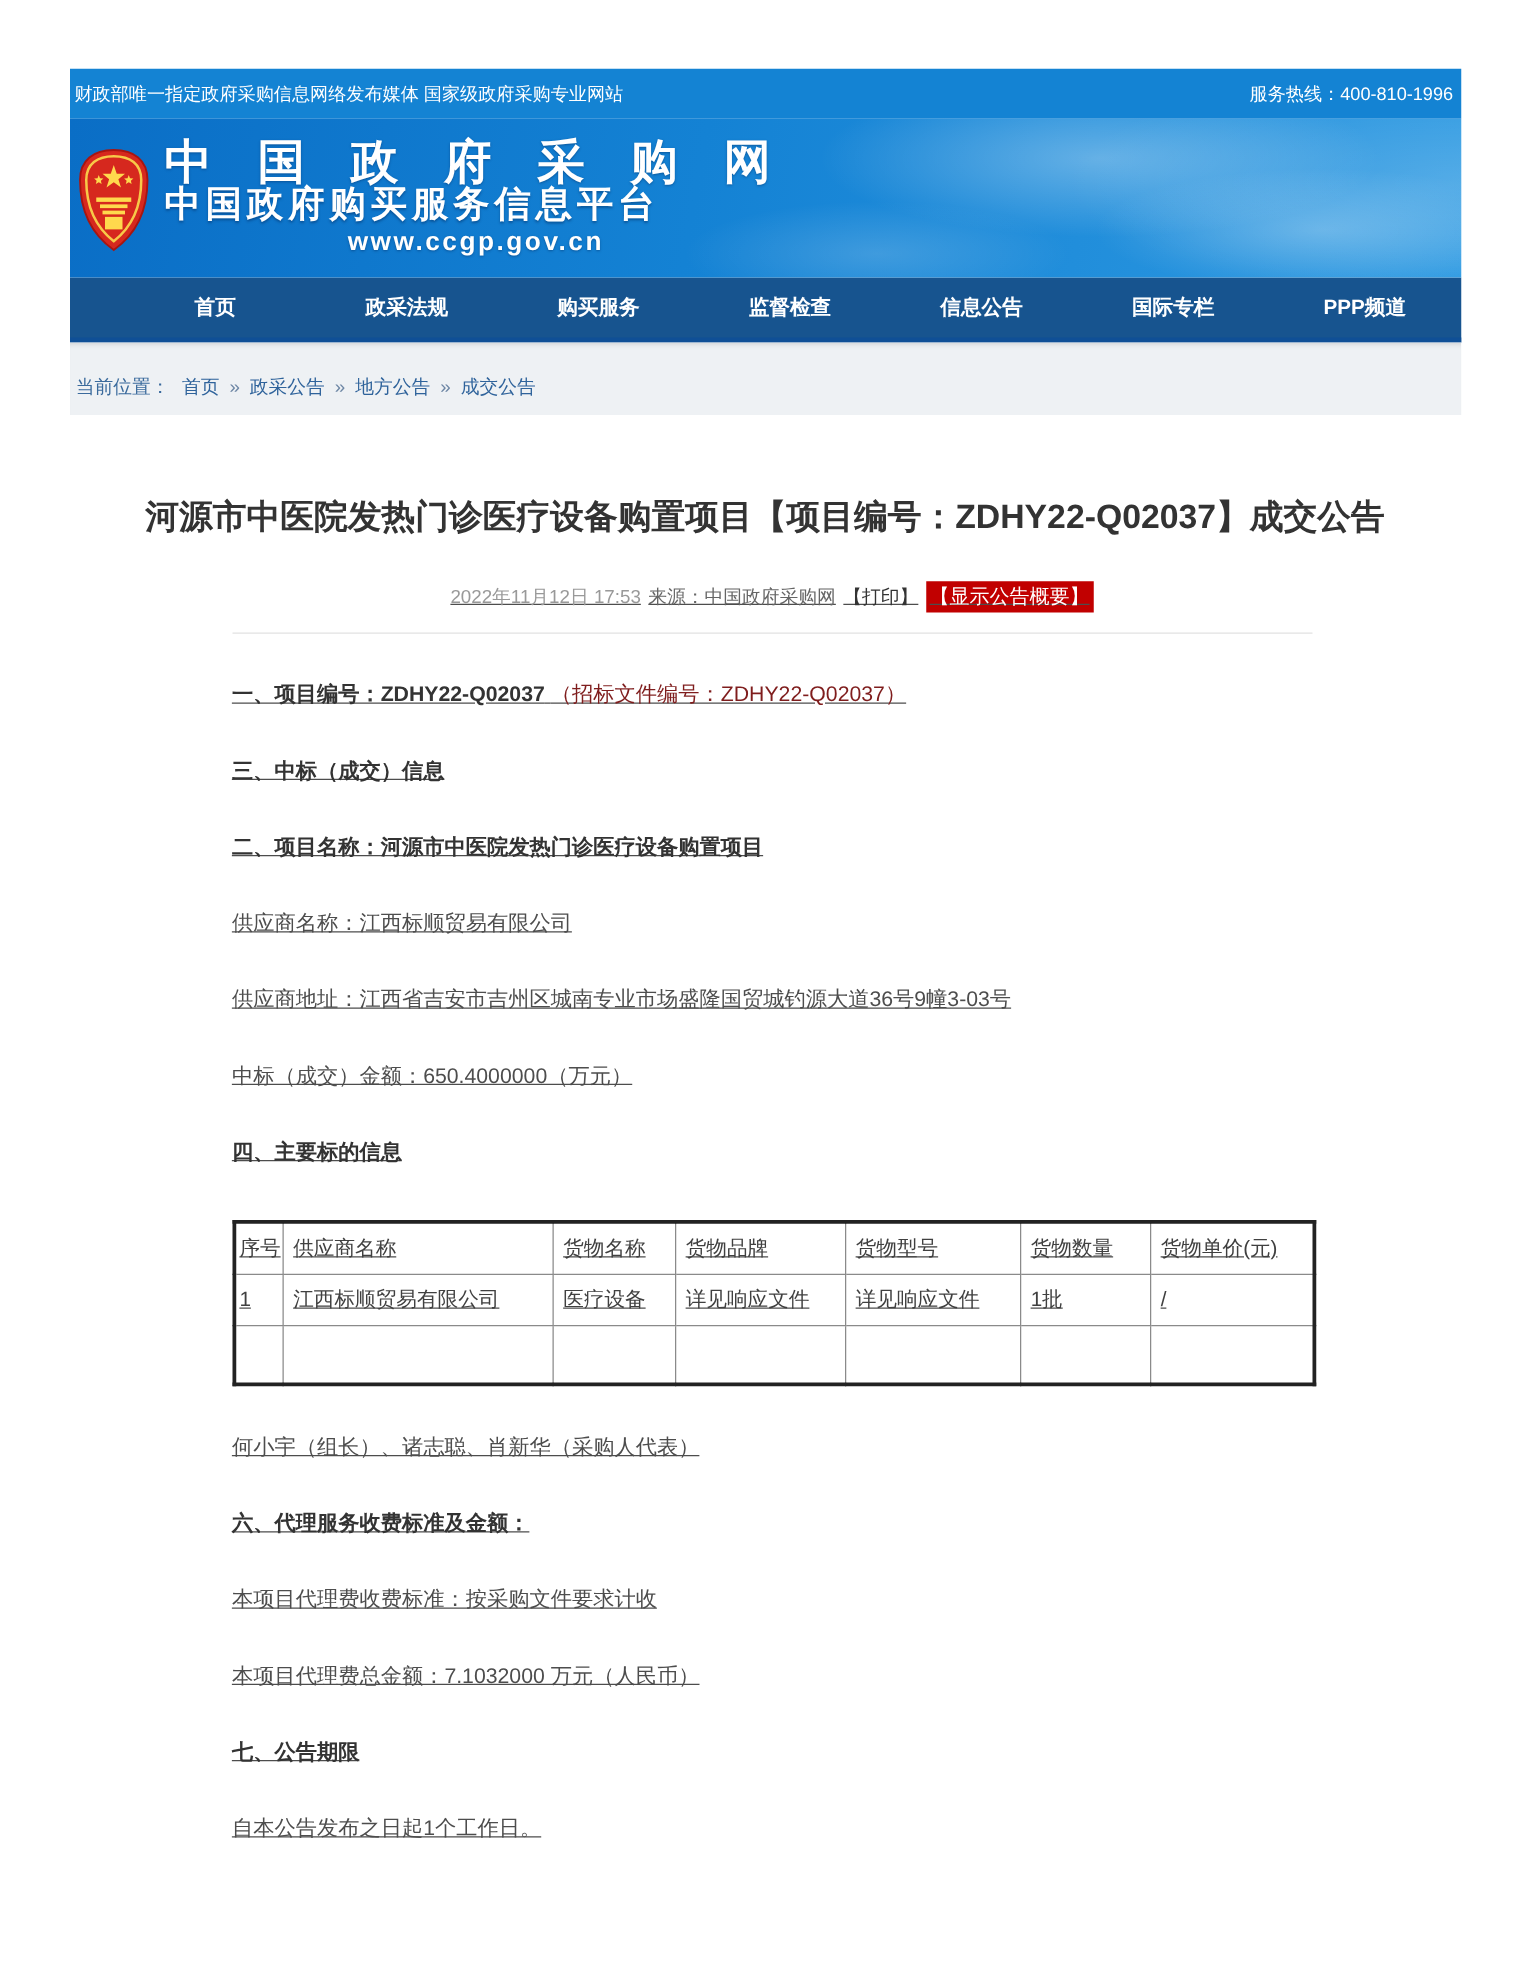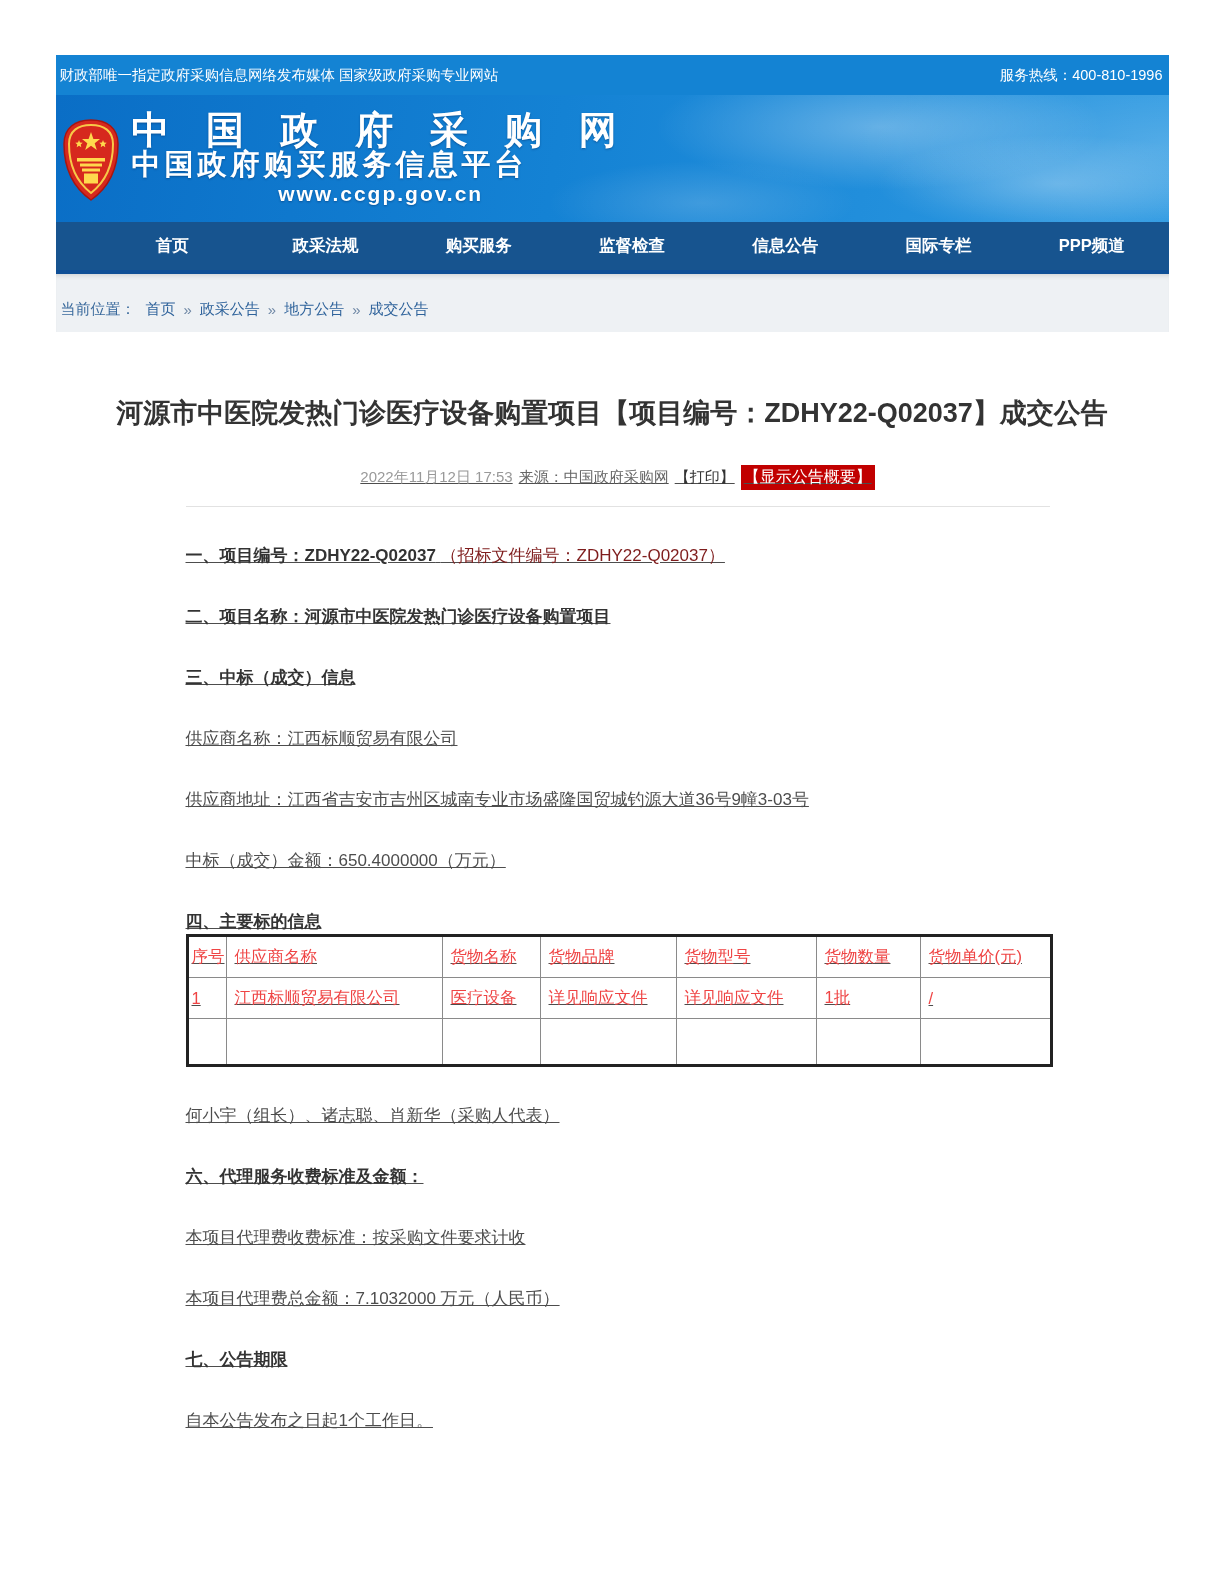--- a/index.html
+++ b/index.html
@@ -74,22 +74,22 @@
     font-size:16px;
   }
   .rule { border:none; border-top:1px solid #e2e2e2; margin-top:16px; }
 
   .content p { font-size:17px; line-height:24px; margin-top:37px; color:#4d4d4d; }
   .content p.h { font-weight:bold; color:#333333; }
   .content p.h .normal { font-weight:normal; color:#7f1d1d; }
 
   
   .goods-table {
-    border-collapse:collapse; width:864px; 
-    table-layout:fixed; font-size:16.5px; color:#ef4444;
+    border-collapse:collapse; width:864px; margin-top:42px;
+    table-layout:fixed; font-size:16.5px; color:#404040;
   }
   .goods-table { border:3px solid #222222; }
   .goods-table th, .goods-table td {
     border:1px solid #8a8a8a; font-weight:normal; text-align:left;
     padding:9px 8px; height:40px; overflow:hidden; white-space:nowrap;
   }
   .goods-table th.c-idx, .goods-table td.c-idx { padding:9px 3px; }
   .goods-table tr.empty-row td { height:47px; }
 </style>
 </head>
@@ -151,23 +151,23 @@
       <div class="meta">
         <span>2022年11月12日 17:53</span>
         <span class="src">来源：中国政府采购网</span>
         <span class="print">【打印】</span>
         <span class="summary-btn">【显示公告概要】</span>
       </div>
       <hr class="rule">
 
       <p class="h"><span>一、项目编号：ZDHY22-Q02037</span> <span class="normal">（招标文件编号：ZDHY22-Q02037）</span></p>
 
+      <p class="h">三、中标（成交）信息</p>
+
       <p class="h">二、项目名称：河源市中医院发热门诊医疗设备购置项目</p>
-
-      <p class="h">三、中标（成交）信息</p>
 
       <p>供应商名称：江西标顺贸易有限公司</p>
 
       <p>供应商地址：江西省吉安市吉州区城南专业市场盛隆国贸城钓源大道36号9幢3-03号</p>
 
       <p>中标（成交）金额：650.4000000（万元）</p>
 
       <p class="h">四、主要标的信息</p>
 
       <table class="goods-table">

